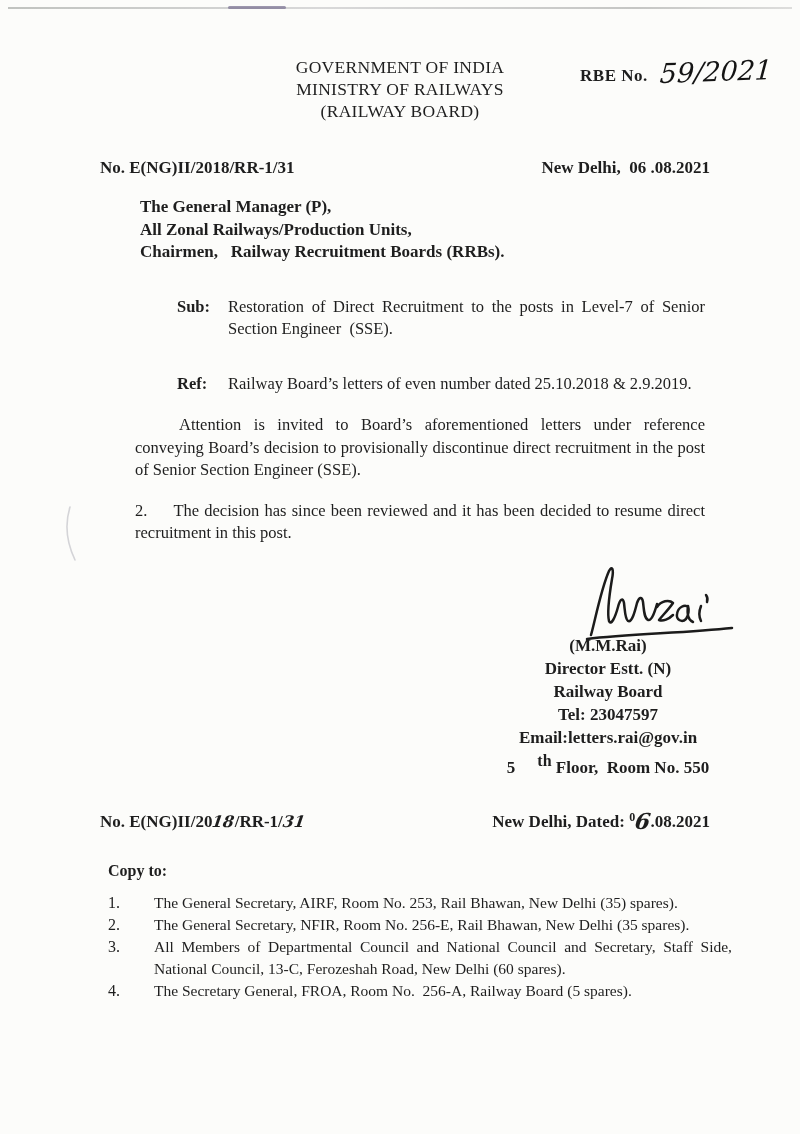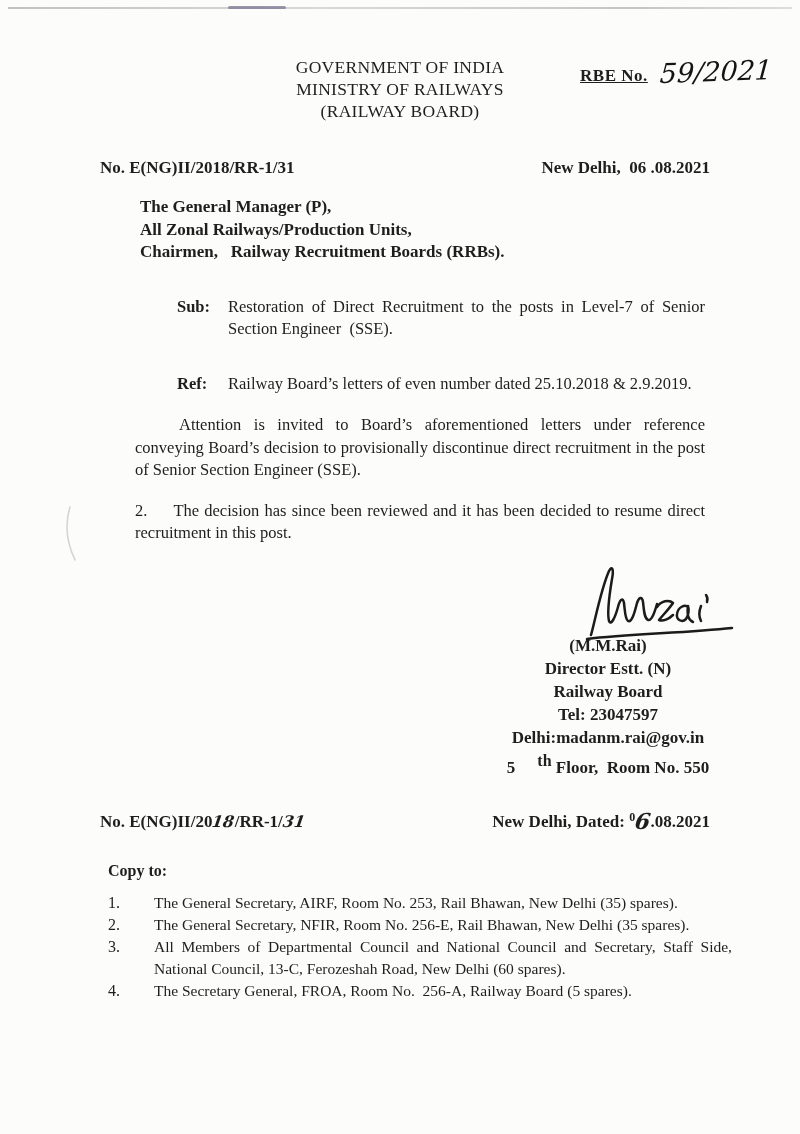--- a/index.html
+++ b/index.html
@@ -14,21 +14,21 @@
   }
   .scan-edge{position:absolute;top:7px;left:8px;right:8px;height:2px;
     background:linear-gradient(to right, rgba(120,125,120,.45), rgba(150,150,155,.35) 40%, rgba(130,132,130,.45) 80%, rgba(150,150,150,.3));}
   .scan-edge-dark{position:absolute;top:6px;left:228px;width:58px;height:3px;background:#7d7694;opacity:.75;border-radius:2px;}
   .stray-mark{position:absolute;left:56px;top:503px;opacity:.55;}
 
   .prewrap{white-space:pre-wrap;}
 
   
   .rbe-row{padding:56px 28px 0 0;text-align:right;height:46px;box-sizing:border-box;}
-  .rbe-label{font-weight:bold;font-size:17px;text-decoration:underline;letter-spacing:.5px;}
+  .rbe-label{font-weight:bold;font-size:17px;letter-spacing:.5px;}
   .rbe-number{display:inline-block;font-family:"DejaVu Serif",serif;font-style:italic;
     font-size:27px;font-weight:400;transform:rotate(-2deg) skewX(-6deg);margin-left:8px;color:#141414;}
 
   
   .letterhead{margin-top:0;text-align:center;font-weight:normal;font-size:17.5px;line-height:22px;letter-spacing:.3px;}
 
   
   .ref-row{display:flex;justify-content:space-between;align-items:baseline;
     padding:0 90px 0 100px;font-weight:bold;font-size:17px;}
   .ref-row-top{margin-top:36px;}
@@ -129,21 +129,21 @@
         <path d="M116,43 C114,48 114,54 116,58"></path>
         <path d="M121,32 C122.5,34 123,36 122,39"></path>
         <path d="M2,76 C42,71 100,70 147,65"></path>
       </g>
     </svg>
     <div class="sig-block">
       <div>(M.M.Rai)</div>
       <div>Director Estt. (N)</div>
       <div>Railway Board</div>
       <div>Tel: 23047597</div>
-      <div class="sig-email">Delhi:madanm.rai@gov.in</div>
+      <div class="sig-email">Email:letters.rai@gov.in</div>
       <div class="prewrap"><span>5</span><sup>th</sup><span class="prewrap"> Floor,  Room No. 550</span></div>
     </div>
   </div>
 
   <div class="ref-row ref-row-bottom">
     <span><span>No. E(NG)II/20</span><span class="hw hw-sm">18</span><span>/RR-1/</span><span class="hw hw-sm">31</span></span>
     <span><span class="prewrap">New Delhi, Dated: </span><span class="date-zero">0</span><span class="hw hw-date">6</span><span>.08.2021</span></span>
   </div>
 
   <div class="copyto">

